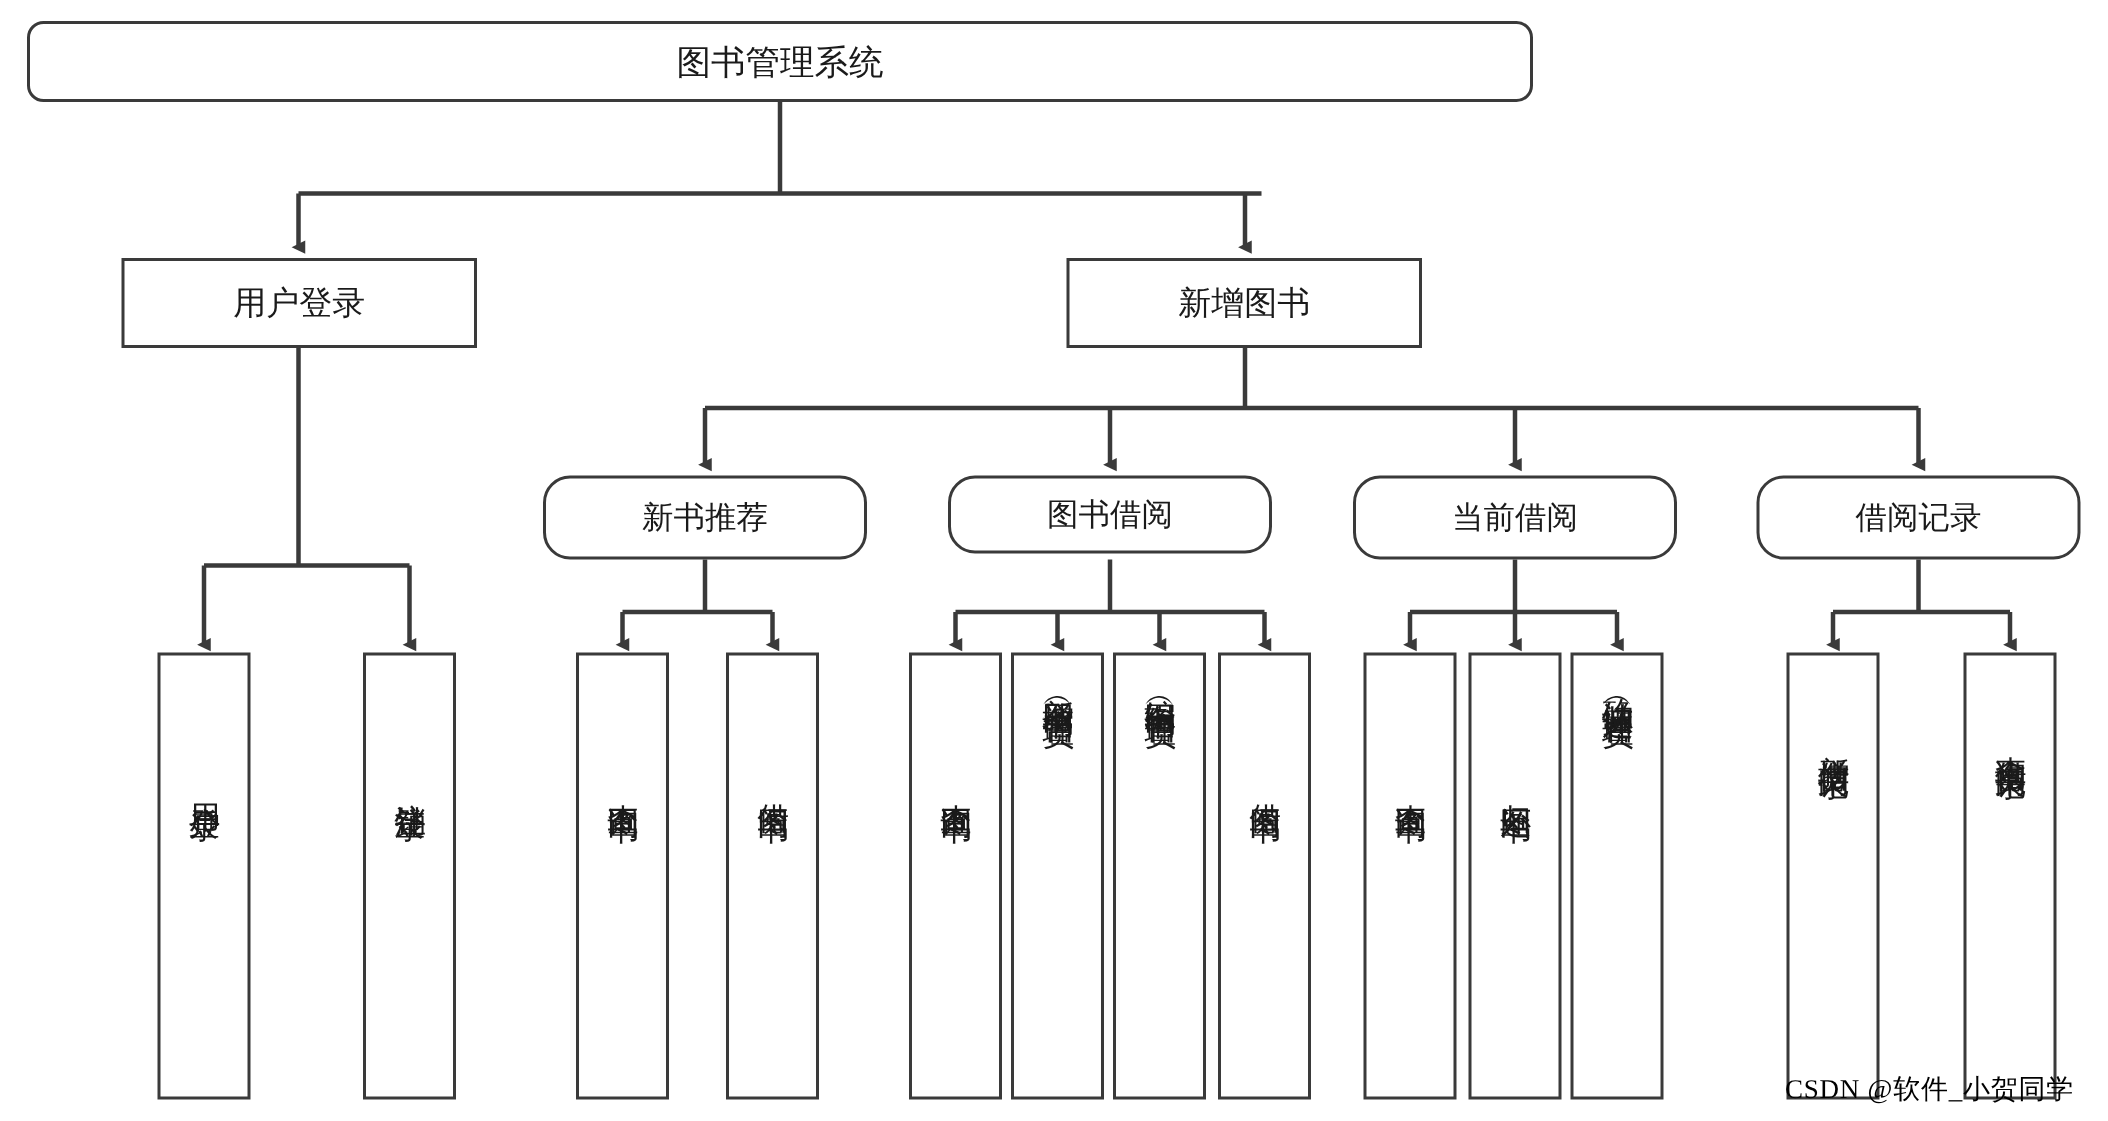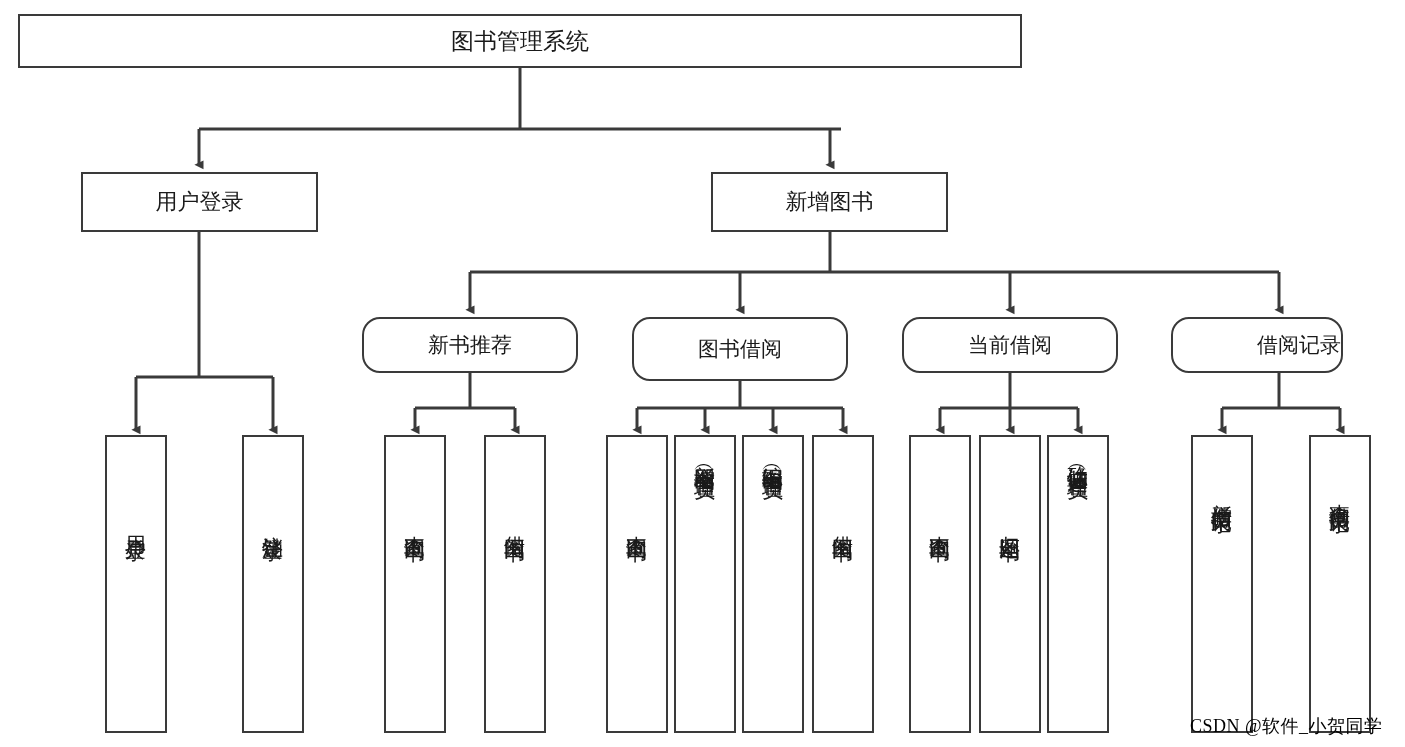--- a/index.html
+++ b/index.html
@@ -32,20 +32,21 @@
     box-sizing: border-box;
     background: #ffffff;
     border: 2px solid #3a3a3a;
     display: flex;
     align-items: center;
     justify-content: center;
     color: #1a1a1a;
   }
   .node.root {
     font-size: 23px;
+    border-radius: 11px;
   }
   .node.lvl2 {
     font-size: 22px;
   }
   .node.lvl3 {
     font-size: 21px;
     border-radius: 18px;
   }
   
   .node.leaf {
@@ -139,27 +140,27 @@
   <div class="node lvl2" style="left:81px; top:172px; width:237px; height:60px;">
     <span>用户登录</span>
   </div>
   <div class="node lvl2" style="left:711px; top:172px; width:237px; height:60px;">
     <span>新增图书</span>
   </div>
 
   <div class="node lvl3" style="left:362px; top:317px; width:216px; height:56px;">
     <span>新书推荐</span>
   </div>
-  <div class="node lvl3" style="left:632px; top:317px; width:216px; height:64px;">
+  <div class="node lvl3" style="left:632px; top:317px; width:216px; height:52px;">
     <span>图书借阅</span>
   </div>
   <div class="node lvl3" style="left:902px; top:317px; width:216px; height:56px;">
     <span>当前借阅</span>
   </div>
-  <div class="node lvl3" style="left:1171px; top:317px; width:172px; height:56px;justify-content:flex-end;">
+  <div class="node lvl3" style="left:1171px; top:317px; width:216px; height:56px;">
     <span>借阅记录</span>
   </div>
 
   <div class="node leaf leaf-short" style="left:105px; top:435px; width:62px; height:298px;">
     <span class="vtext">用户登录</span>
   </div>
   <div class="node leaf leaf-short" style="left:242px; top:435px; width:62px; height:298px;">
     <span class="vtext">注销登录</span>
   </div>
 

